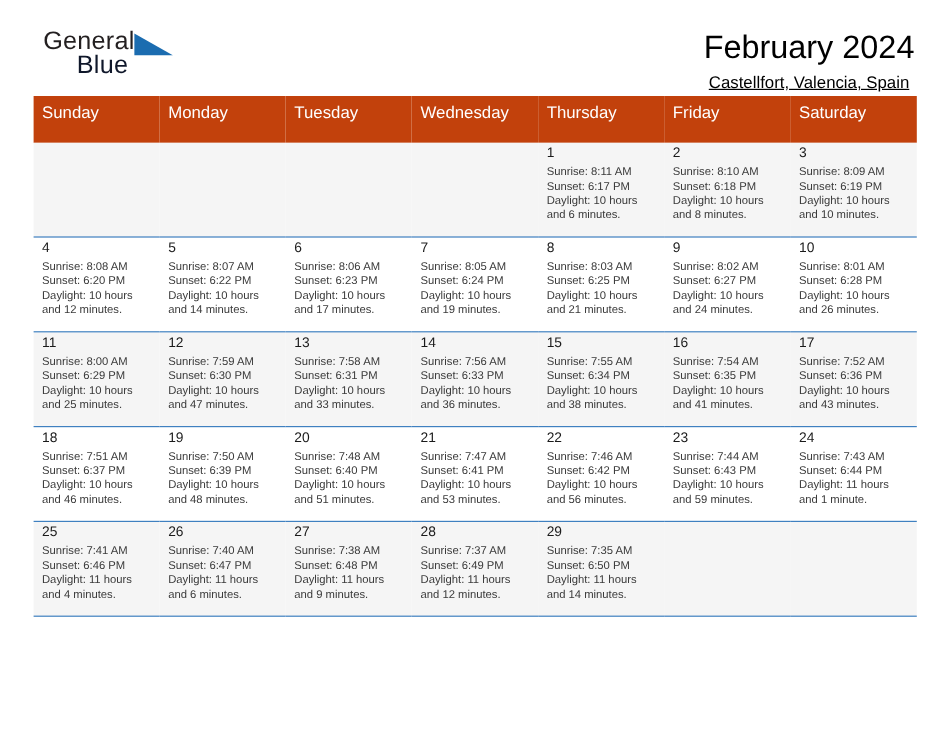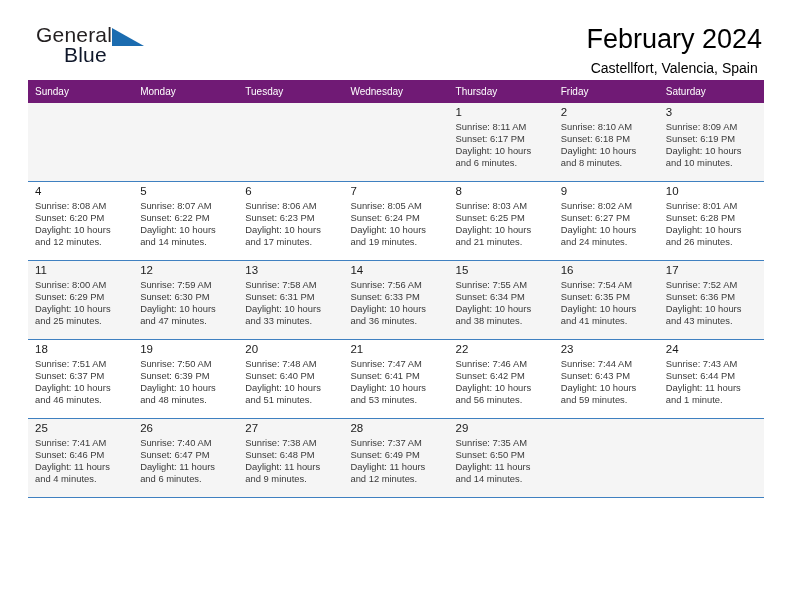--- a/index.html
+++ b/index.html
@@ -73,36 +73,37 @@
     color: #000000;
     line-height: 30px;
     white-space: nowrap;
   }
   .cal-subtitle {
     font-size: 14px;
     color: #000000;
     line-height: 20px;
     margin-top: 4px;
     white-space: nowrap;
+    text-decoration: underline;
   }
 
   
   table.calendar {
     width: 736px;
     border-collapse: collapse;
     table-layout: fixed;
     margin-top: 8px;
   }
   table.calendar th {
-    background: #701a75;
+    background: #c2410c;
     color: #ffffff;
-    font-size: 10px;
+    font-size: 14px;
     font-weight: normal;
     text-align: left;
-    padding: 5px 0 6px 7px;
+    padding: 5px 0 18px 7px;
     height: 12px;
     border: none;
   }
   table.calendar td {
     vertical-align: top;
     width: 105.14px;
     height: 78px;
     padding: 0;
     border: none;
     border-bottom: 1px solid #3f80c0;

